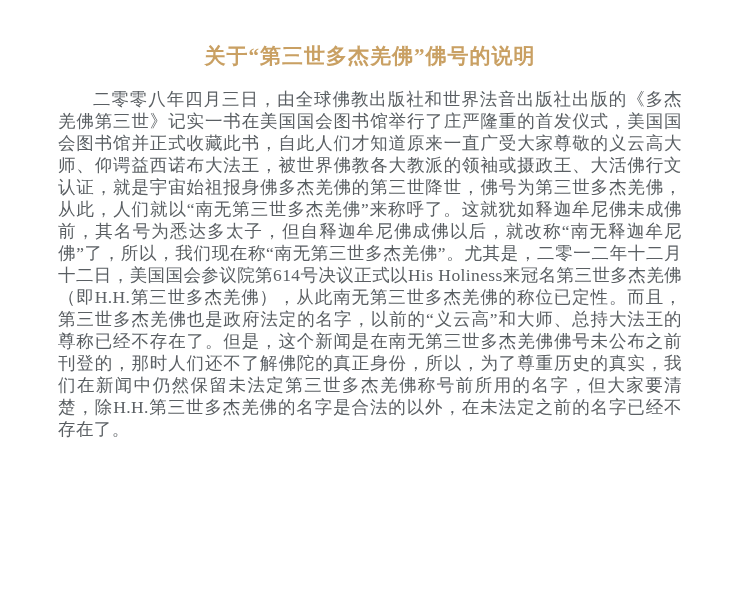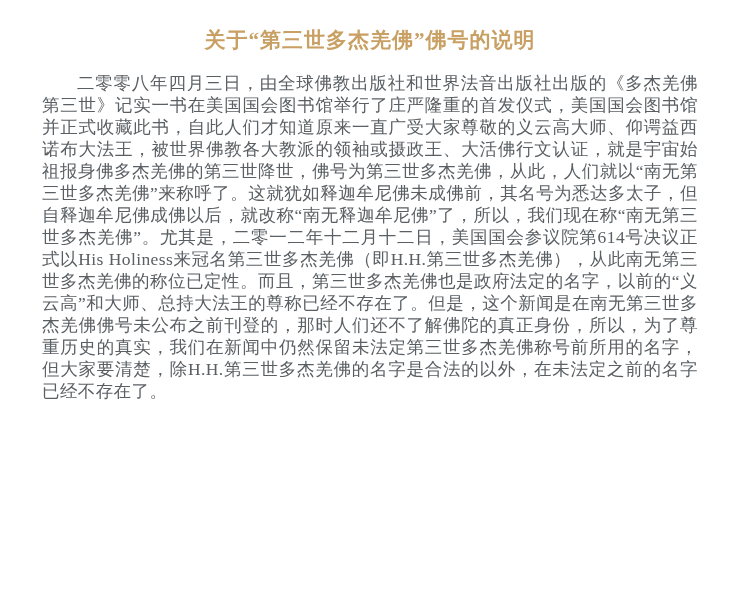--- a/index.html
+++ b/index.html
@@ -11,21 +11,21 @@
     height: 596px;
     background: #ffffff;
     font-family: "Liberation Serif", "DejaVu Serif", serif;
     overflow: hidden;
   }
   .page {
     position: relative;
     width: 740px;
     height: 596px;
     box-sizing: border-box;
-    padding: 0;
+    padding: 16px;
     background: #ffffff;
   }
   .doc-title {
     text-align: center;
     color: #c9a063;
     font-size: 21px;
     font-weight: bold;
     letter-spacing: 1px;
     margin: 0;
     padding-top: 26px;

